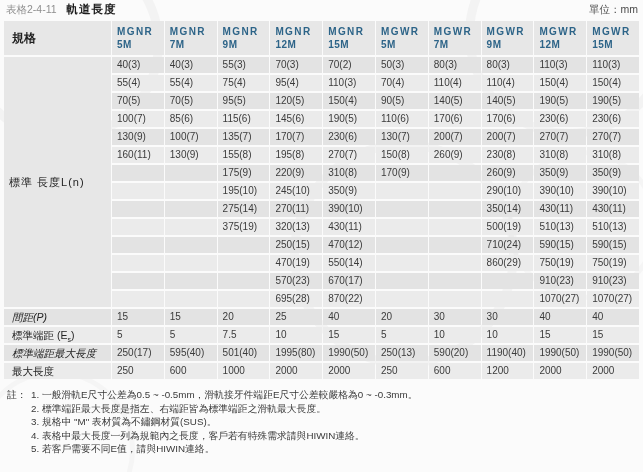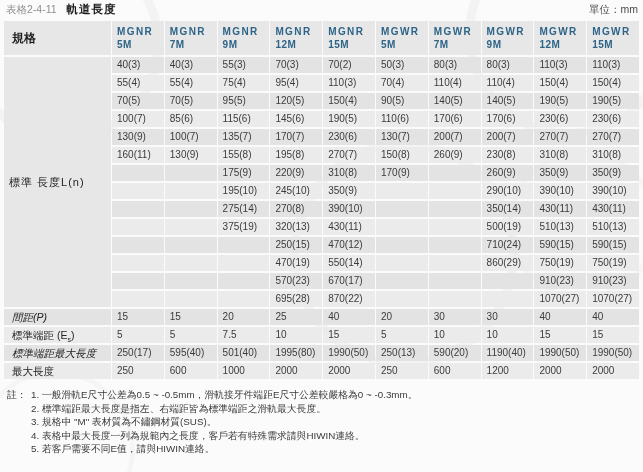--- a/index.html
+++ b/index.html
@@ -214,21 +214,21 @@
         <td class="cell"></td>
         <td class="cell"></td>
         <td class="cell">290(10)</td>
         <td class="cell">390(10)</td>
         <td class="cell">390(10)</td>
       </tr>
       <tr class="odd">
         <td class="cell"></td>
         <td class="cell"></td>
         <td class="cell">275(14)</td>
-        <td class="cell">270(8)</td>
+        <td class="cell">270(11)</td>
         <td class="cell">390(10)</td>
         <td class="cell"></td>
         <td class="cell"></td>
         <td class="cell">350(14)</td>
         <td class="cell">430(11)</td>
         <td class="cell">430(11)</td>
       </tr>
       <tr class="even">
         <td class="cell"></td>
         <td class="cell"></td>

